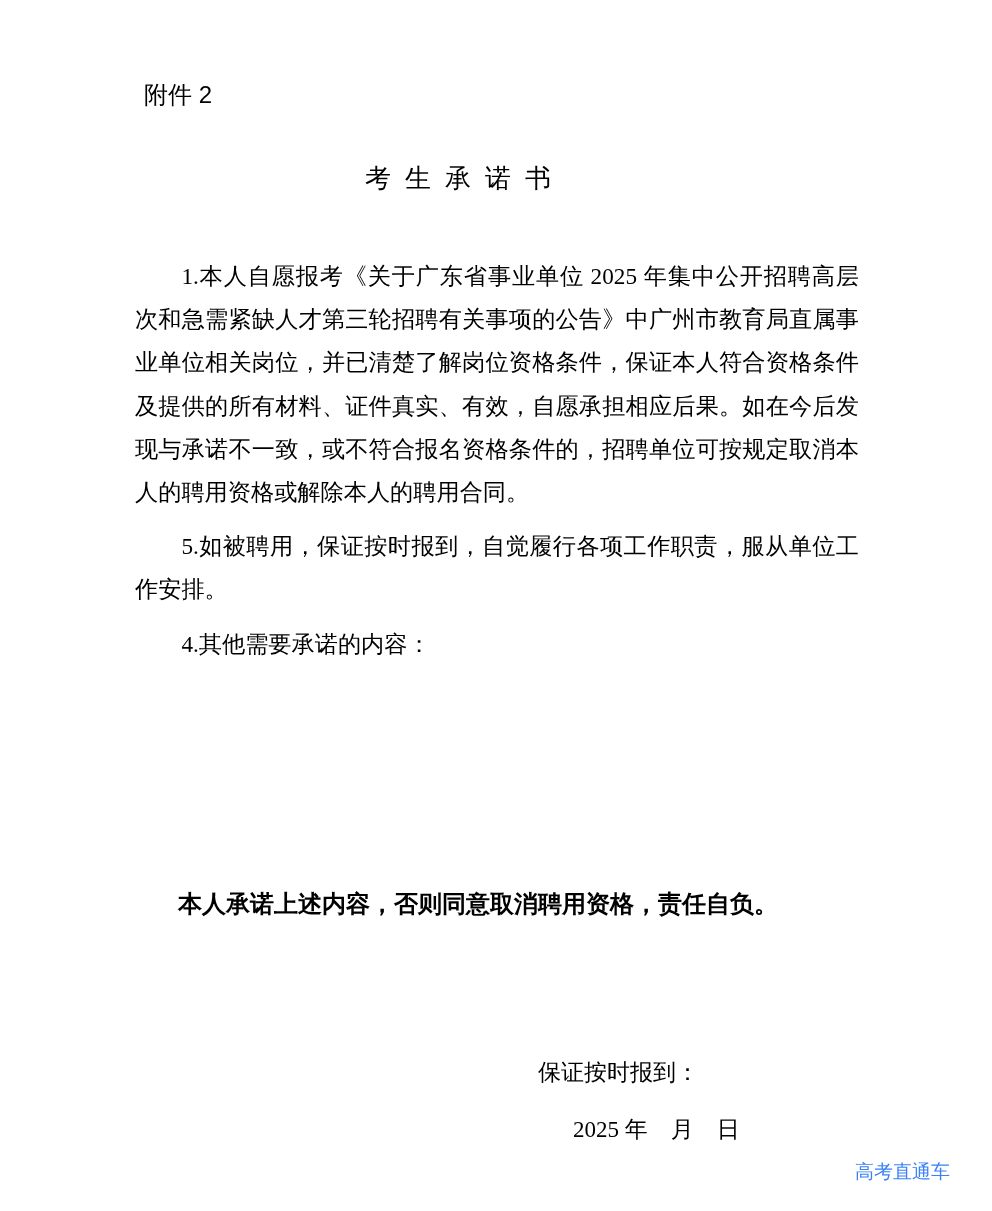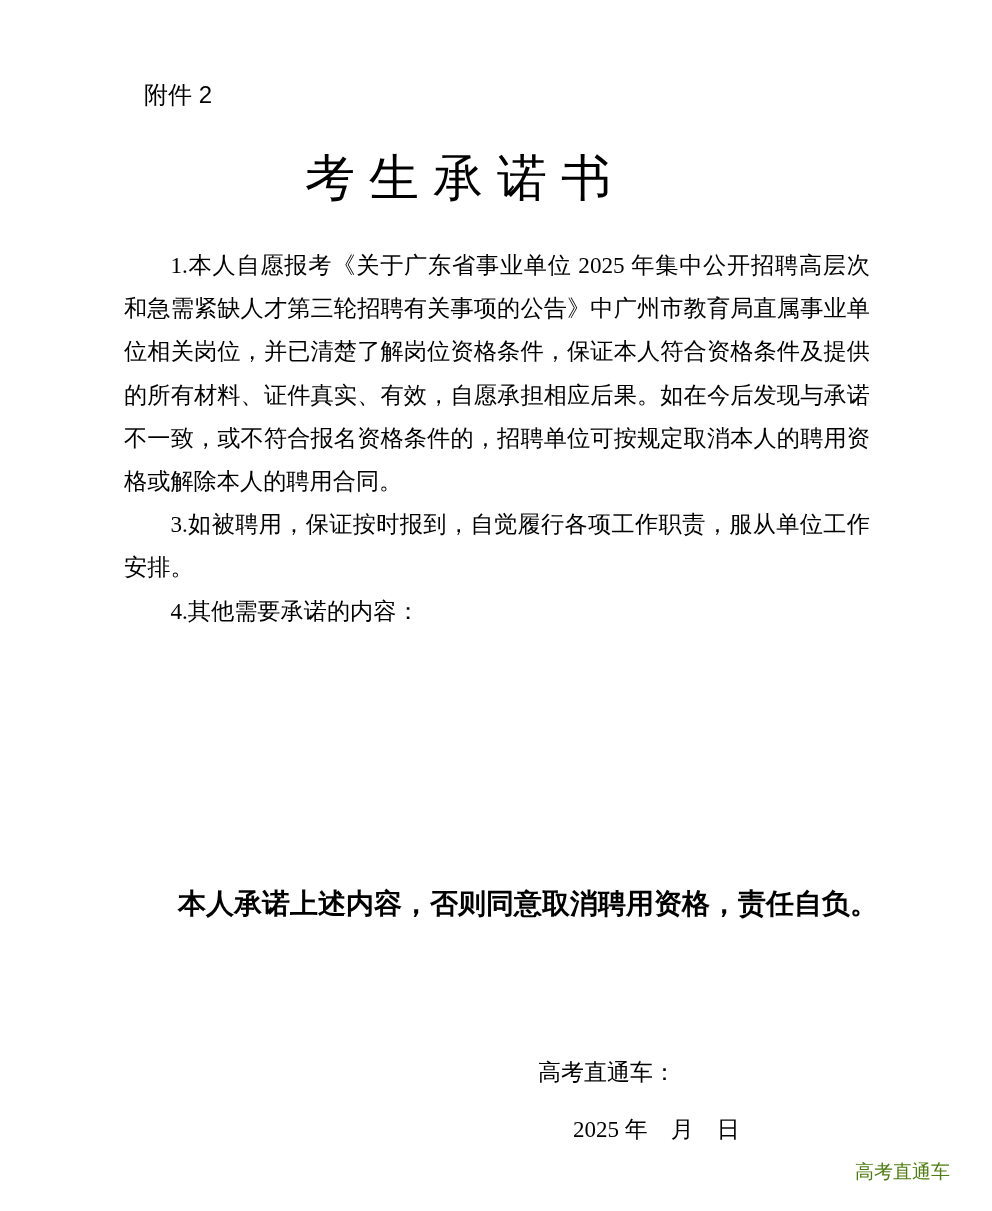--- a/index.html
+++ b/index.html
@@ -1,37 +1,37 @@
 <!DOCTYPE html>
 <html><head>
 <meta charset="utf-8">
 <style>
   html, body { margin: 0; padding: 0; background: #ffffff; }
   body { width: 992px; height: 1211px; position: relative; overflow: hidden; color: #000; }
   .attach { position: absolute; left: 124px; top: 78px; font-family: Liberation Sans, sans-serif; font-size: 24px; line-height: 34px; margin-left: 20px; }
-  .title { position: absolute; left: 0; width: 916px; top: 152px; text-align: center; font-family: "DejaVu Sans", sans-serif; font-size: 50px; line-height: 52px; letter-spacing: 14px; padding-left: 14px; box-sizing: border-box; }
+  .title { position: absolute; left: 0; width: 916px; top: 152px; text-align: center; font-family: "DejaVu Sans", sans-serif; font-size: 26px; line-height: 52px; letter-spacing: 14px; padding-left: 14px; box-sizing: border-box; }
   .body { position: absolute; left: 124px; width: 746px; top: 244px; font-family: "Liberation Serif", "DejaVu Serif", serif; font-size: 23.2px; line-height: 43.2px; text-align: justify; }
-  .para { margin: 0; text-indent: 2em; word-break: break-all; }
-  .pledge { position: absolute; left: 178px; top: 884px; font-family: Liberation Sans, sans-serif; font-size: 28px; line-height: 40px; font-weight: bold; }
+  .para { margin: 11px; text-indent: 2em; word-break: break-all; }
+  .pledge { position: absolute; left: 178px; top: 884px; font-family: Liberation Sans, sans-serif; font-size: 24px; line-height: 40px; font-weight: bold; }
   .sign { position: absolute; left: 538px; top: 1055px; font-family: "Liberation Serif", "DejaVu Serif", serif; font-size: 23px; line-height: 36px; }
   .date { position: absolute; left: 573px; top: 1098px; font-family: "Liberation Serif", "DejaVu Serif", serif; font-size: 23px; line-height: 36px; white-space: pre; margin-top: 14px; }
-  .watermark { position: absolute; left: 855px; top: 1157px; font-family: "DejaVu Sans", sans-serif; font-size: 19px; line-height: 28px; color: #4d7c0f; }
+  .watermark { position: absolute; left: 855px; top: 1157px; font-family: "DejaVu Sans", sans-serif; font-size: 19px; line-height: 28px; color: #3b82f6; }
 </style>
 </head>
 <body>
 
 <div class="attach">附件 2</div>
 
 <div class="title">考生承诺书</div>
 
 <div class="body">
   <p class="para">1.本人自愿报考《关于广东省事业单位 2025 年集中公开招聘高层次和急需紧缺人才第三轮招聘有关事项的公告》中广州市教育局直属事业单位相关岗位，并已清楚了解岗位资格条件，保证本人符合资格条件及提供的所有材料、证件真实、有效，自愿承担相应后果。如在今后发现与承诺不一致，或不符合报名资格条件的，招聘单位可按规定取消本人的聘用资格或解除本人的聘用合同。</p>
-  <p class="para">3.如被聘用，保证按时报到，自觉履行各项工作职责，服从单位工作安排。</p>
+  <p class="para">5.如被聘用，保证按时报到，自觉履行各项工作职责，服从单位工作安排。</p>
   <p class="para">4.其他需要承诺的内容：</p>
 </div>
 
 <div class="pledge">本人承诺上述内容，否则同意取消聘用资格，责任自负。</div>
 
-<div class="sign">高考直通车：</div>
+<div class="sign">保证按时报到：</div>
 
 <div class="date">2025 年    月    日</div>
 
 <div class="watermark">高考直通车</div>
 
 </body></html>

